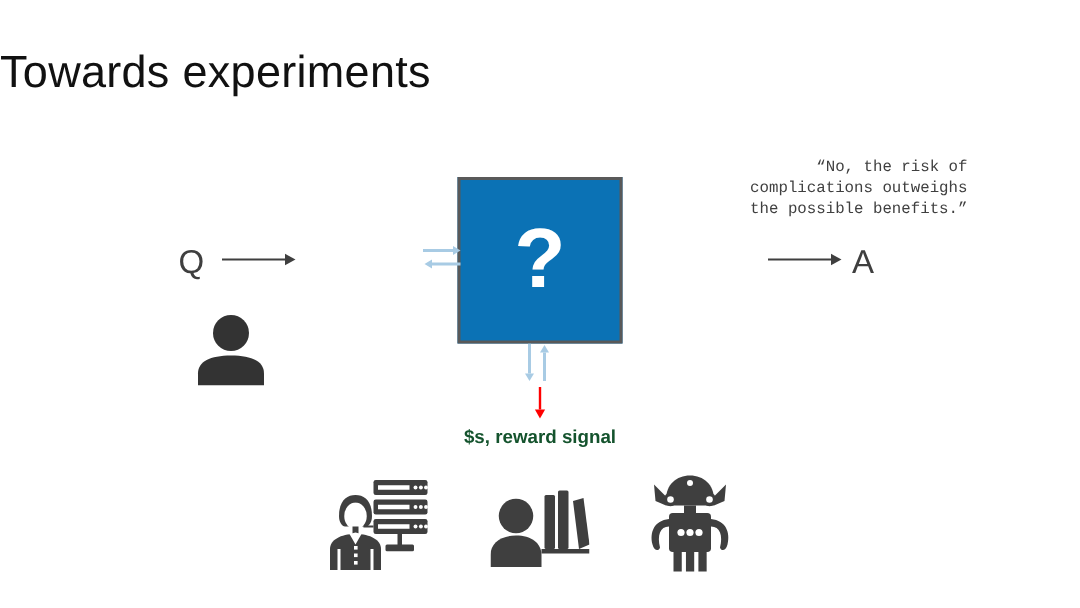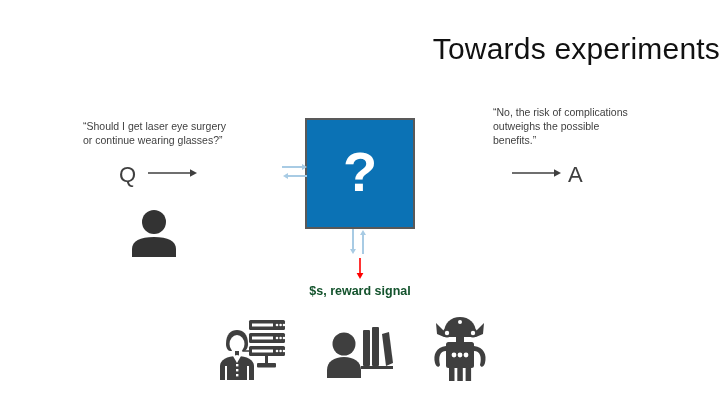--- a/index.html
+++ b/index.html
@@ -17,36 +17,36 @@
     background: #ffffff;
     overflow: hidden;
   }
 
   
   #slide-title {
     position: absolute;
     left: 0;
     top: 32px;
     width: 720px;
-    text-align: right;
+    text-align: left;
     font-size: 30px;
     font-weight: 400;
     letter-spacing: 0.2px;
     color: #111111;
     font-family: "Liberation Sans", sans-serif;
   }
 
   
   .caption {
     position: absolute;
     font-size: 10.5px;
     line-height: 14px;
     color: #3f3f3f;
-    text-align: left;
-    font-family: Liberation Sans, sans-serif;
+    text-align: right;
+    font-family: Liberation Mono, monospace;
   }
   #left-caption {
     left: 83px;
     top: 119px;
     width: 144px;
   }
   #right-caption {
     left: 493px;
     top: 105px;
     width: 152px;
@@ -144,21 +144,20 @@
     top: 209px;
   }
 </style>
 </head>
 <body>
 
 <div id="slide">
 
   <div id="slide-title">Towards experiments</div>
 
-  <div id="left-caption" class="caption">“Should I get laser eye surgery or continue wearing glasses?”</div>
 
   <div id="q-letter" class="qa-letter">Q</div>
 
   <div id="q-arrow" class="dark-arrow">
     <svg width="50" height="14" viewBox="0 0 50 14">
       <line x1="0" y1="7" x2="42" y2="7" stroke="#3f3f3f" stroke-width="1.4"></line>
       <polygon points="42,3.2 49,7 42,10.8" fill="#3f3f3f"></polygon>
     </svg>
   </div>
 

